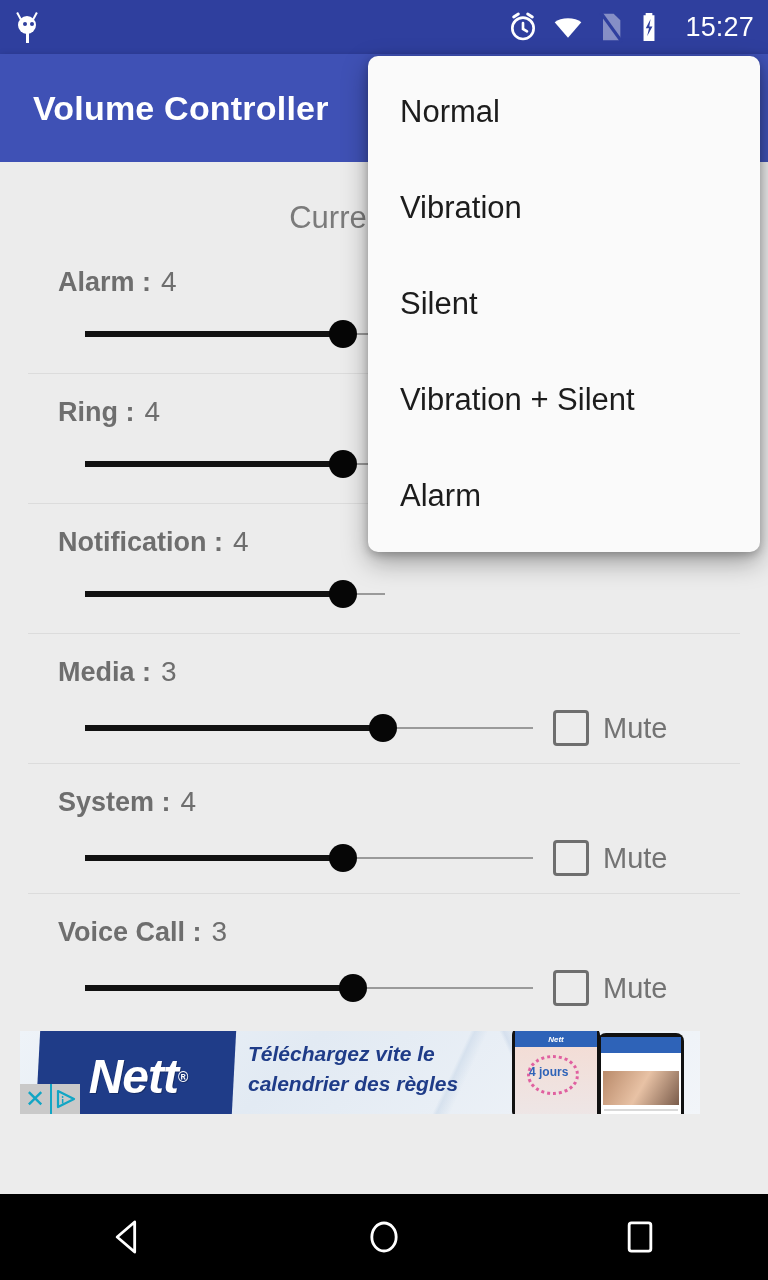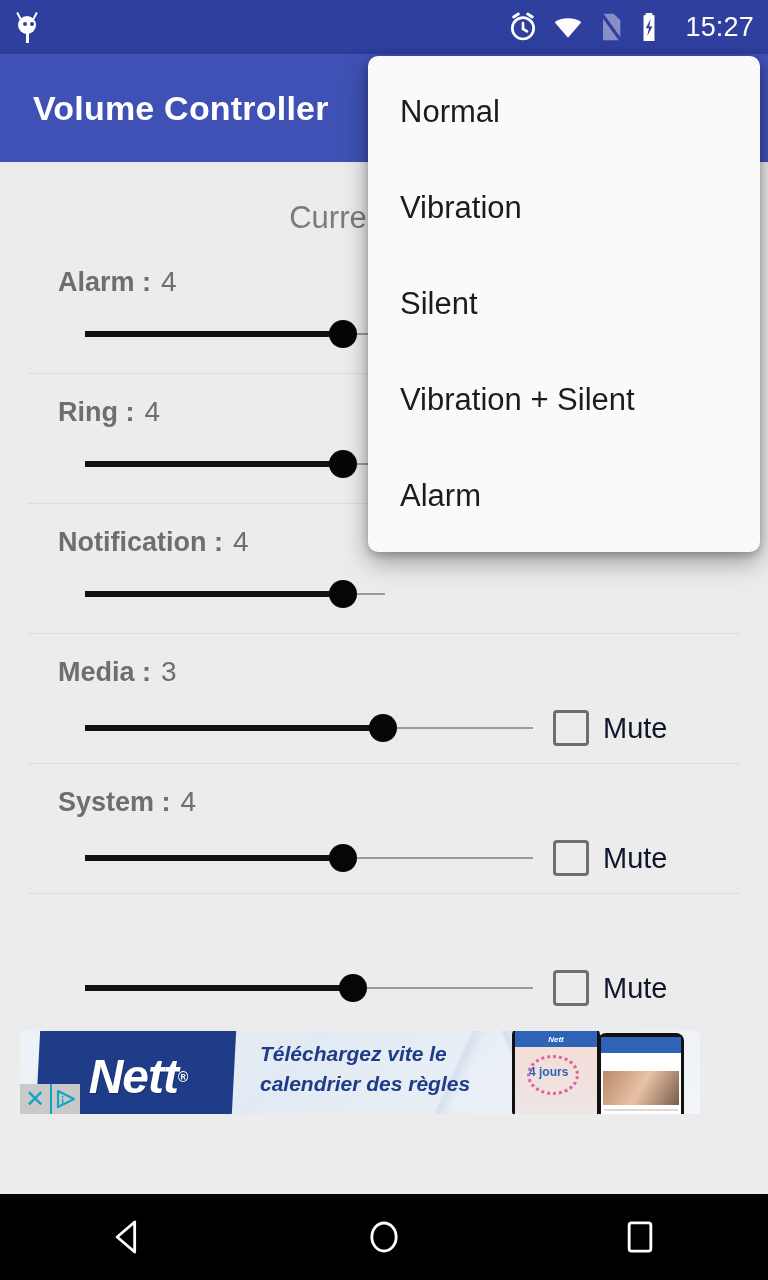--- a/index.html
+++ b/index.html
@@ -85,21 +85,21 @@
     position:absolute; top:0px; width:28px; height:28px; border-radius:50%;
     background:#060606; transform:translateX(-14px);
   }
   .mute-box{
     display:flex; align-items:center; gap:14px; margin-left:20px;
   }
   .checkbox{
     width:36px; height:36px; border:3px solid #6e6e6e; border-radius:4px;
     background:transparent; flex:none;
   }
-  .mute-label{ font-size:29px; color:#0f172a; }
+  .mute-label{ font-size:29px; color:#737373; }
 
   
   .ad-wrap{
     position:absolute; left:20px; top:1031px; width:680px; height:83px;
     overflow:hidden;
   }
   .ad-bg{
     position:absolute; inset:0;
     background:
       linear-gradient(135deg,#eef3f8 0%,#e2eaf3 40%,#f2f5f9 100%);
@@ -118,21 +118,20 @@
     position:absolute; left:20px; top:4px; width:196px; height:83px;
     display:flex; align-items:center; justify-content:center;
     color:#fff; font-size:48px; font-style:italic; font-weight:700;
     letter-spacing:-1px; z-index:3; text-shadow:1px 1px 0 rgba(0,0,0,.25);
   }
   .ad-logo-text sup{ font-size:14px; vertical-align:super; font-style:normal;}
   .ad-copy{
     position:absolute; left:228px; top:8px; width:240px;
     color:#1f3c88; font-size:21px; font-weight:700; line-height:1.45;
     font-style:italic;
-    margin-left:12px;
   }
   .ad-phones{ position:absolute; right:8px; top:0; width:190px; height:83px;}
   .ad-phone{
     position:absolute; border-radius:8px; background:#111; overflow:hidden;
   }
   .ad-phone.p1{ left:10px; top:-4px; width:88px; height:92px; }
   .ad-phone.p2{ left:96px; top:2px; width:86px; height:88px; }
   .ph-screen{ position:absolute; left:3px; right:3px; top:4px; bottom:3px; background:#fff; }
   .ph-bar{ height:16px; background:#2e63b8; color:#fff; font-size:8px;
            display:flex; align-items:center; justify-content:center; font-style:italic; font-weight:700;}
@@ -284,20 +283,23 @@
           <div class="thumb" style="left:258px"></div>
         </div>
         <div class="mute-box">
           <div class="checkbox"></div>
           <div class="mute-label">Mute</div>
         </div>
       </div>
     </div>
 
     <div class="vrow">
+      <div class="vrow-label">
+        <span>Voice Call :</span><span class="val">3</span>
+      </div>
       <div class="slider-area">
         <div class="slider" style="width:448px">
           <div class="track-bg"></div>
           <div class="track-fill" style="width:268px"></div>
           <div class="thumb" style="left:268px"></div>
         </div>
         <div class="mute-box">
           <div class="checkbox"></div>
           <div class="mute-label">Mute</div>
         </div>

